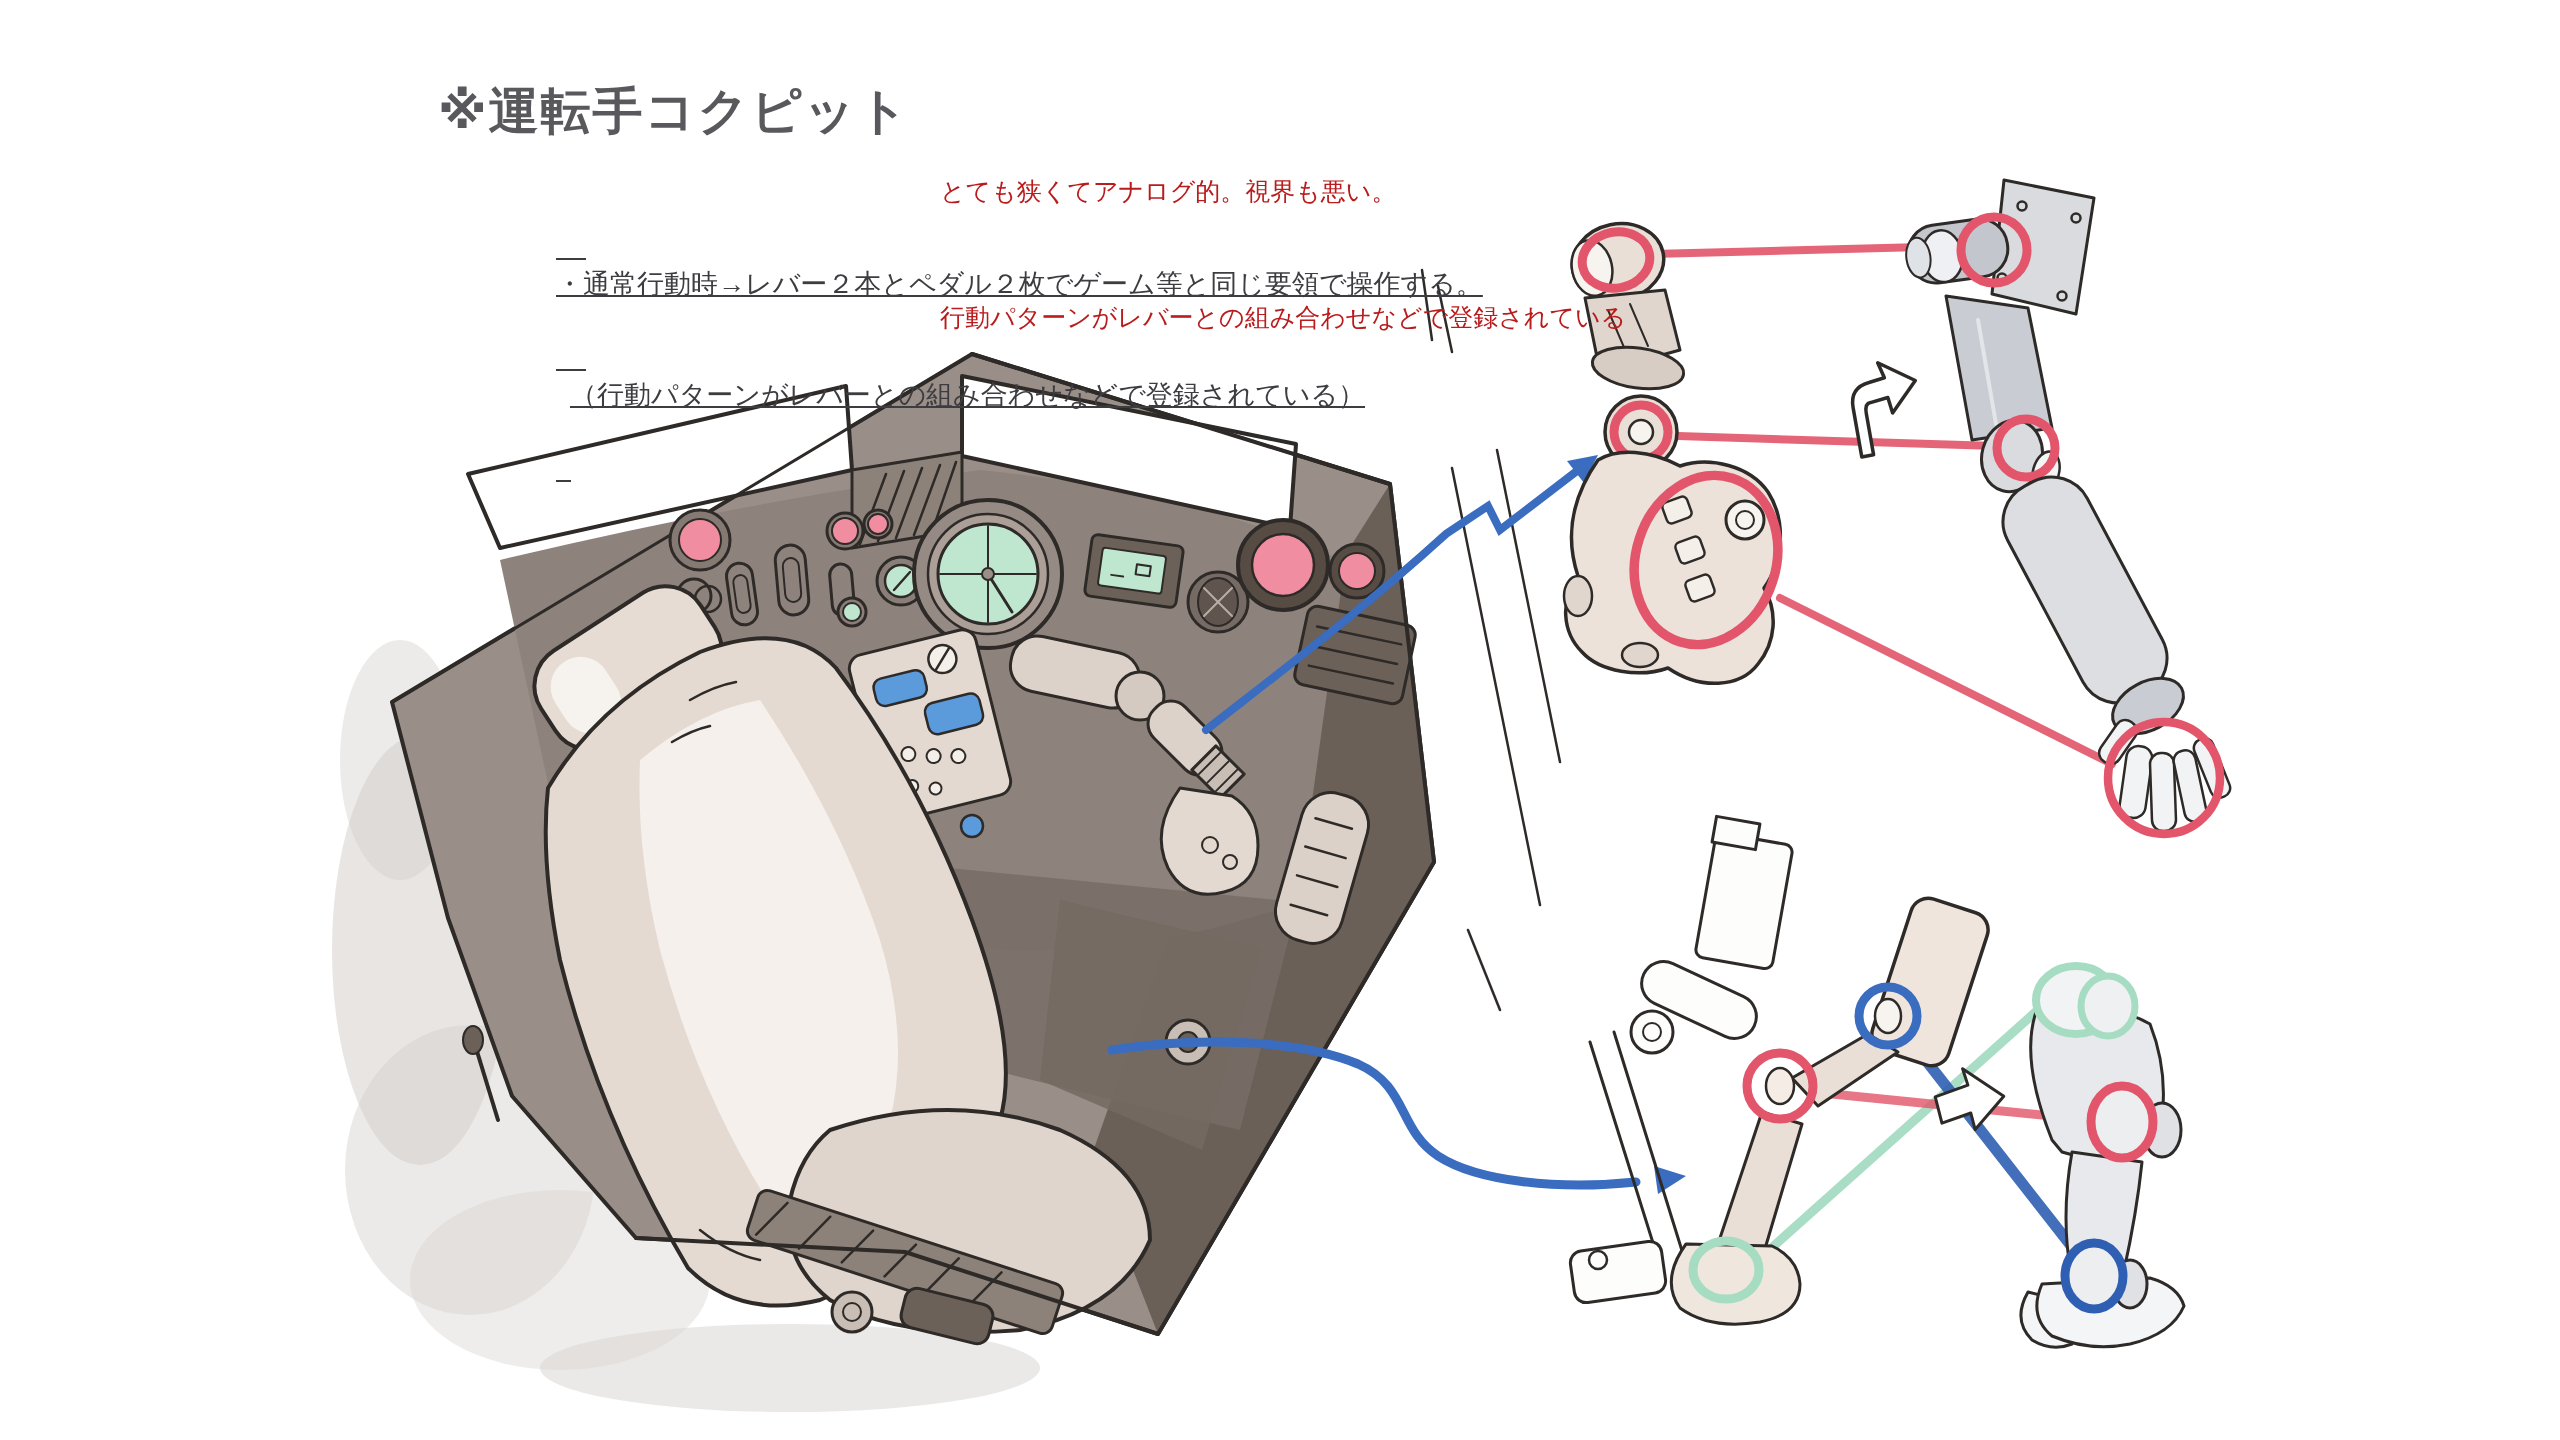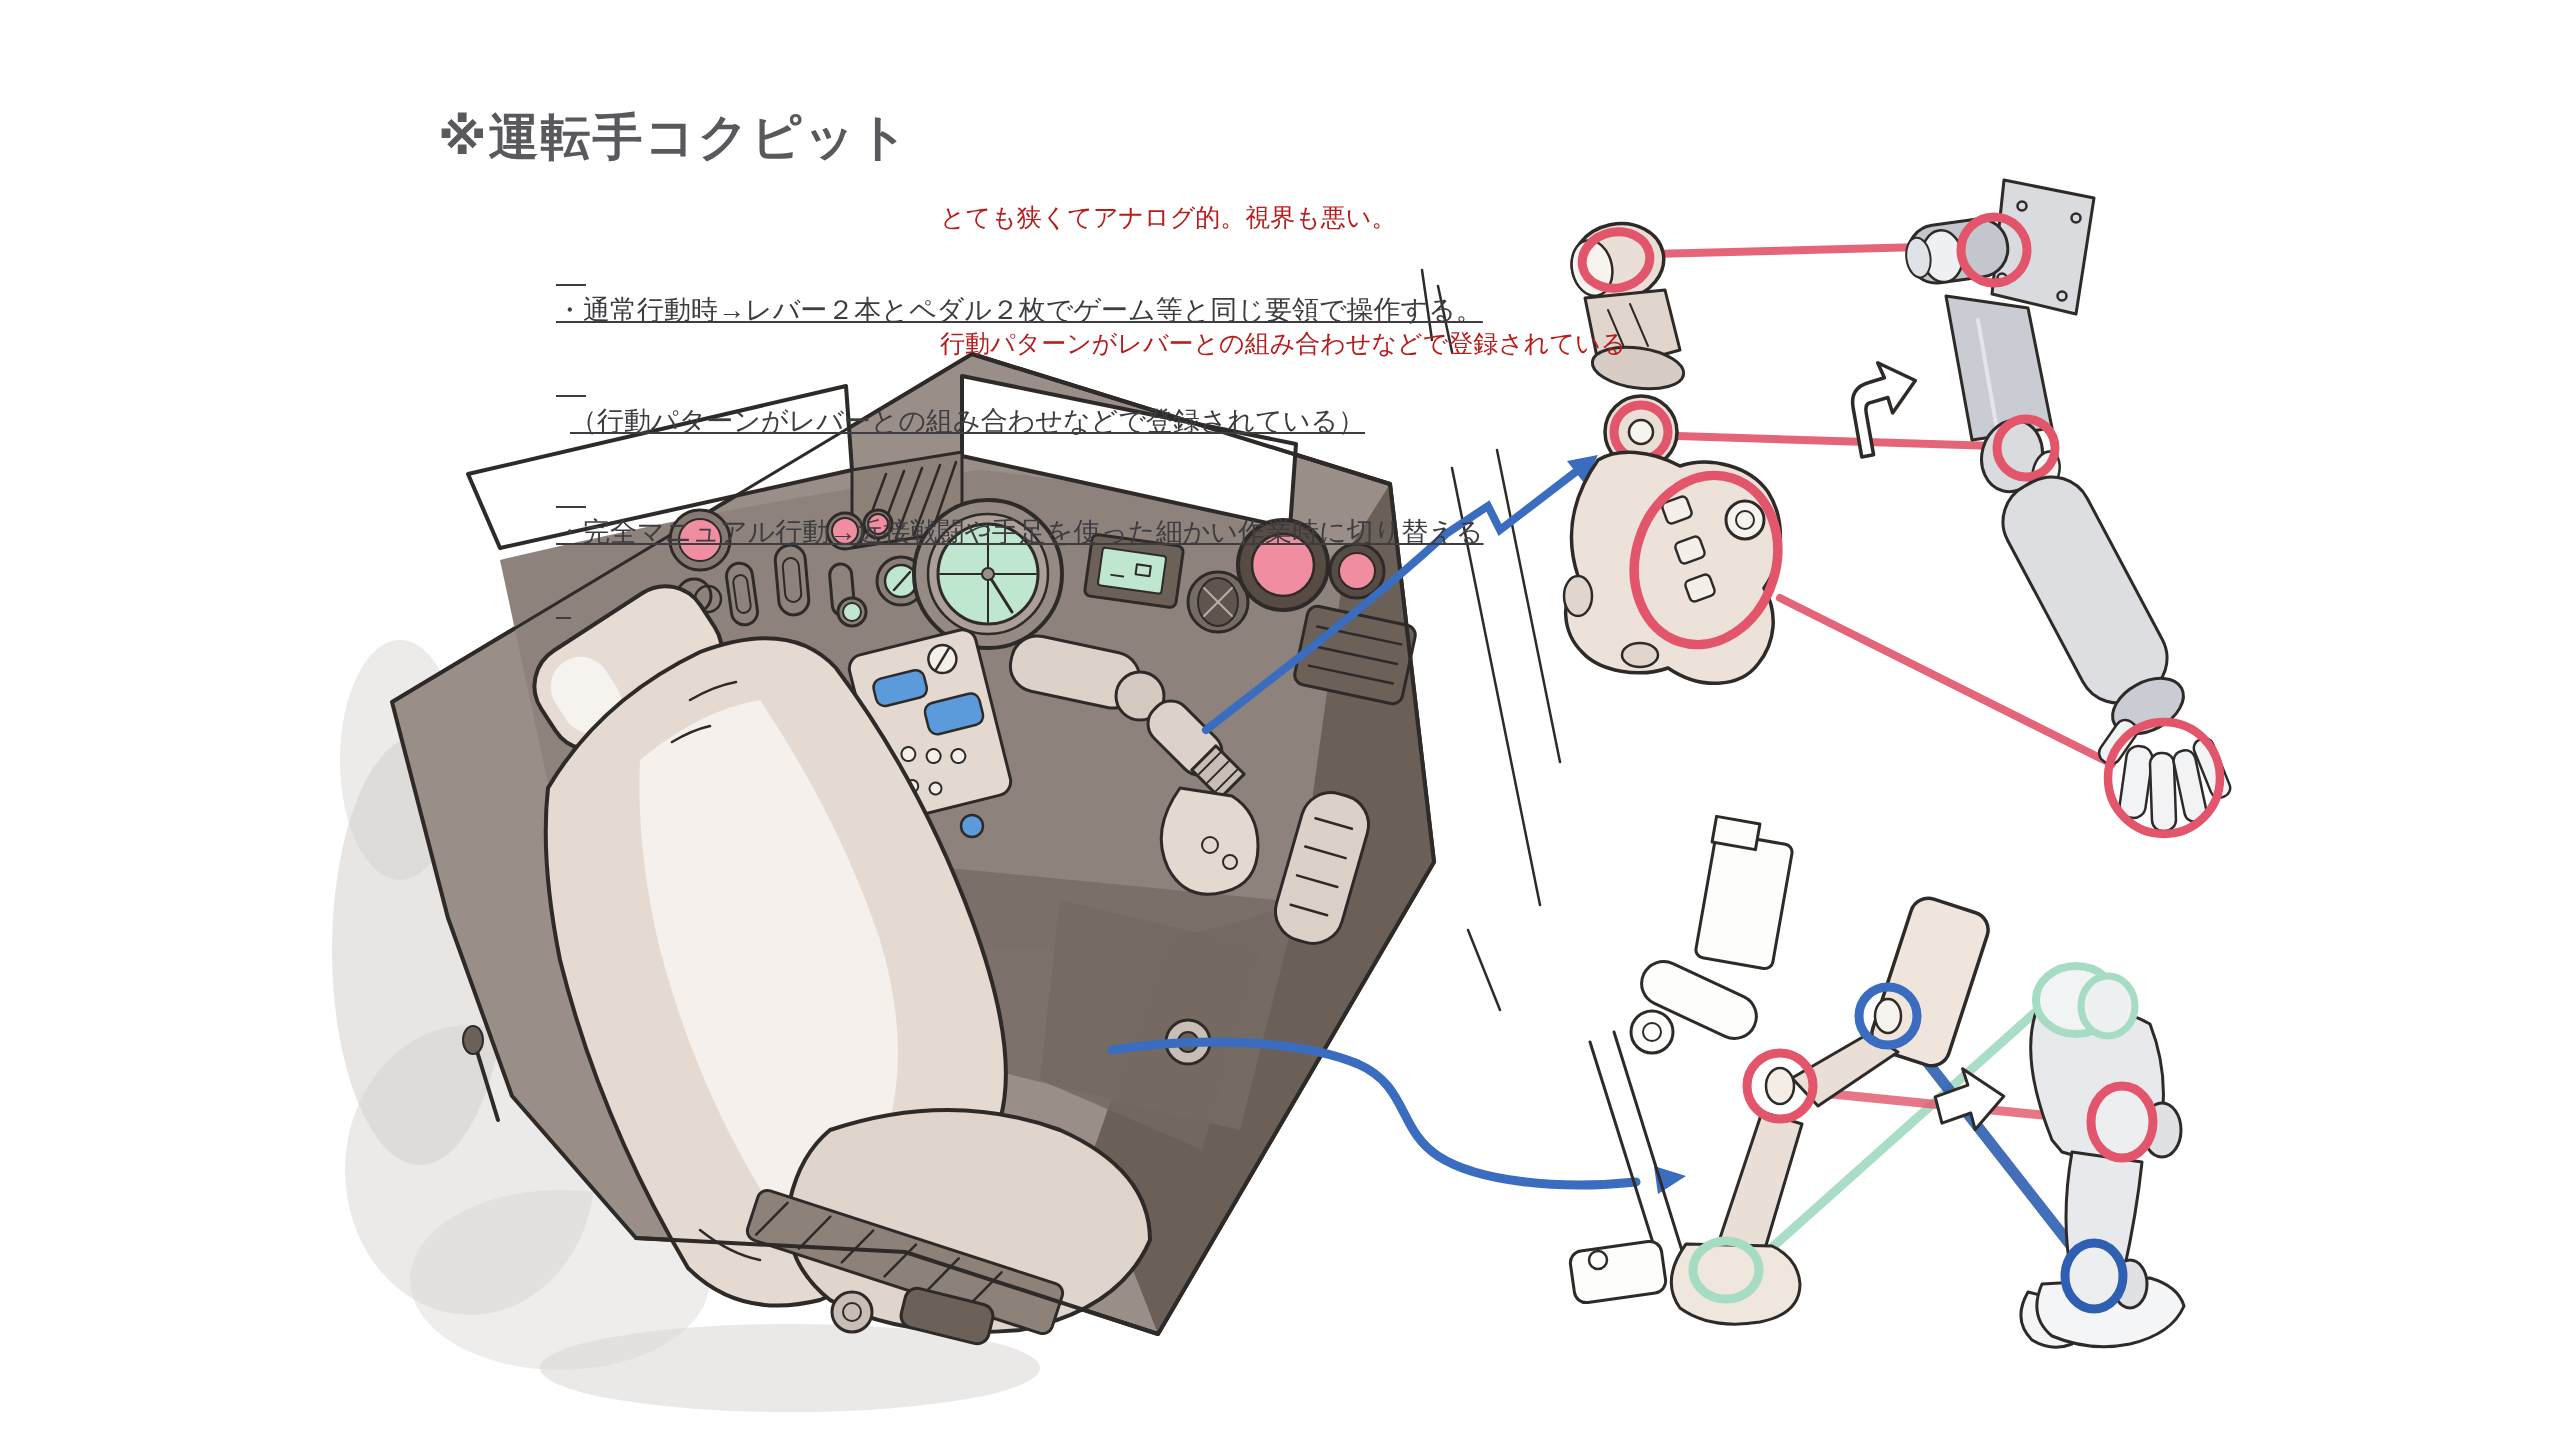--- a/index.html
+++ b/index.html
@@ -1,19 +1,19 @@
 <!DOCTYPE html>
 <html><head>
 <meta charset="utf-8">
 <style>
   html,body{margin:0;padding:0;background:#ffffff;}
   .stage{position:relative;width:2560px;height:1440px;background:#ffffff;overflow:hidden;
          font-family:"Liberation Sans","DejaVu Sans",sans-serif;color:#3d3c40;}
   .stage svg{position:absolute;left:0;top:0;}
-  .txt{position:absolute;white-space:pre;margin-top:26px;}
+  .txt{position:absolute;white-space:pre;}
   .title{left:438px;top:78px;font-size:50px;font-weight:800;color:#59585c;letter-spacing:2px;}
   .subtitle{left:940px;top:86px;font-size:25px;line-height:42px;color:#b91c1c;}
   .notes-top{left:556px;top:192px;font-size:27px;line-height:37px;color:#3d3c40;text-decoration:underline;}
   .notes-top .l2{padding-left:14px;}
   .notes-manual{left:1640px;top:692px;font-size:27px;line-height:59px;color:#3d3c40;}
 </style>
 </head>
 <body>
 
 <div class="stage">
@@ -319,17 +319,16 @@
   <div class="txt title">※運転手コクピット</div>
 
   <div class="txt subtitle">
     <div>とても狭くてアナログ的。視界も悪い。</div>
     <div>行動パターンがレバーとの組み合わせなどで登録されている</div>
   </div>
 
   <div class="txt notes-top">
     <div>・通常行動時→レバー２本とペダル２枚でゲーム等と同じ要領で操作する。</div>
     <div class="l2">（行動パターンがレバーとの組み合わせなどで登録されている）</div>
-    <div>・完全マニュアル行動→近接戦闘や手足を使った細かい作業時に切り替える</div>
   </div>
 
 
 </div>
 
 </body></html>

